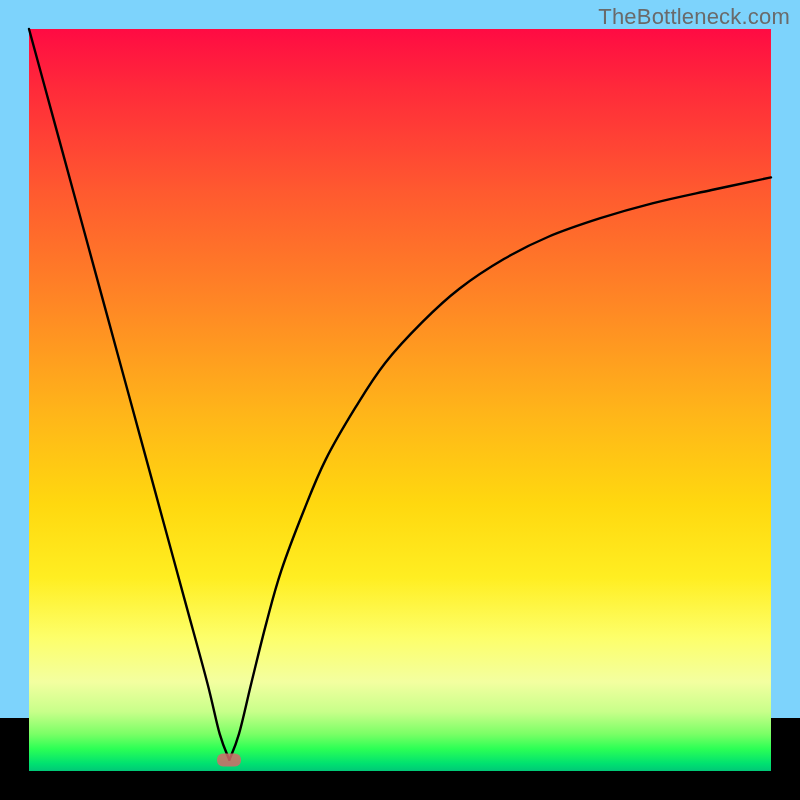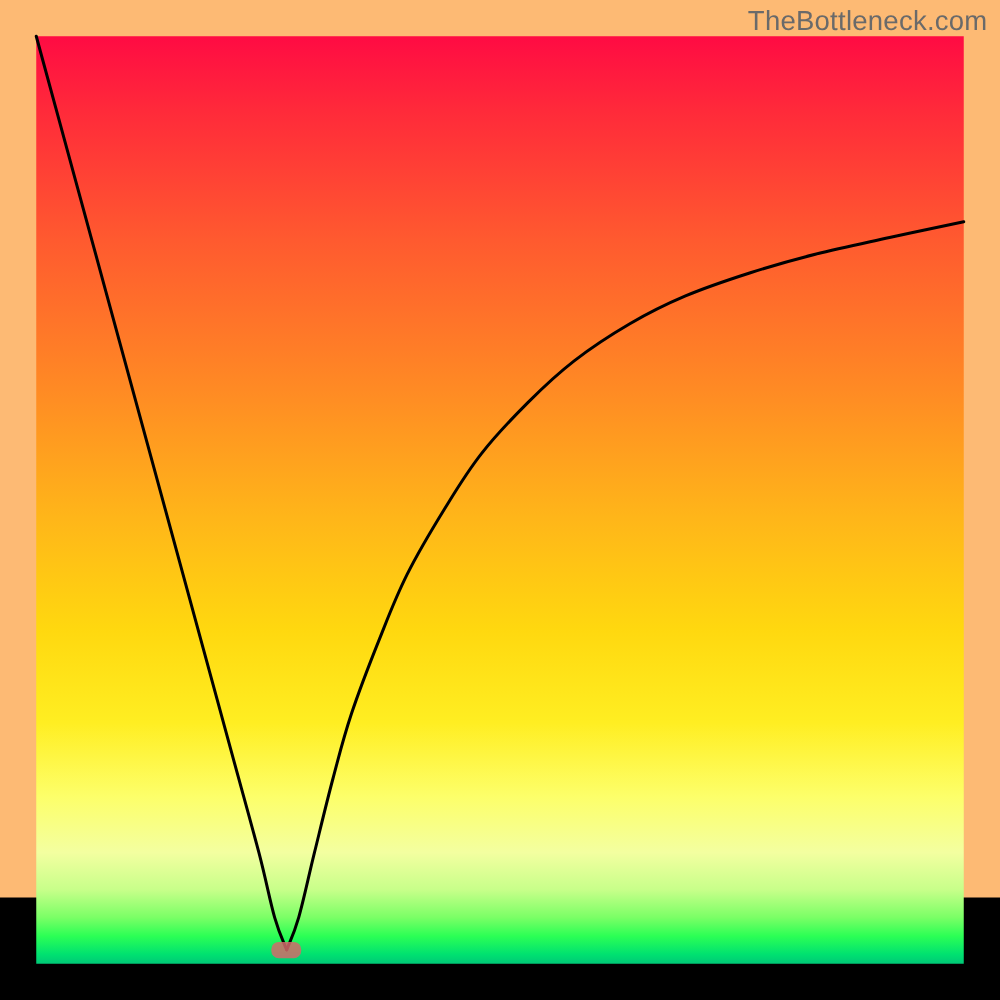--- a/index.html
+++ b/index.html
@@ -8,21 +8,21 @@
     width: 800px;
     height: 800px;
     overflow: hidden;
     font-family: Arial, Helvetica, sans-serif;
     background: #000;
   }
   .frame {
     position: relative;
     width: 800px;
     height: 718px;
-    background: #fdba74;
+    background: #7dd3fc;
   }
   .plot-area {
     position: absolute;
     left: 29px;
     top: 29px;
     width: 742px;
     height: 742px;
     
     background: linear-gradient(
       to bottom,

